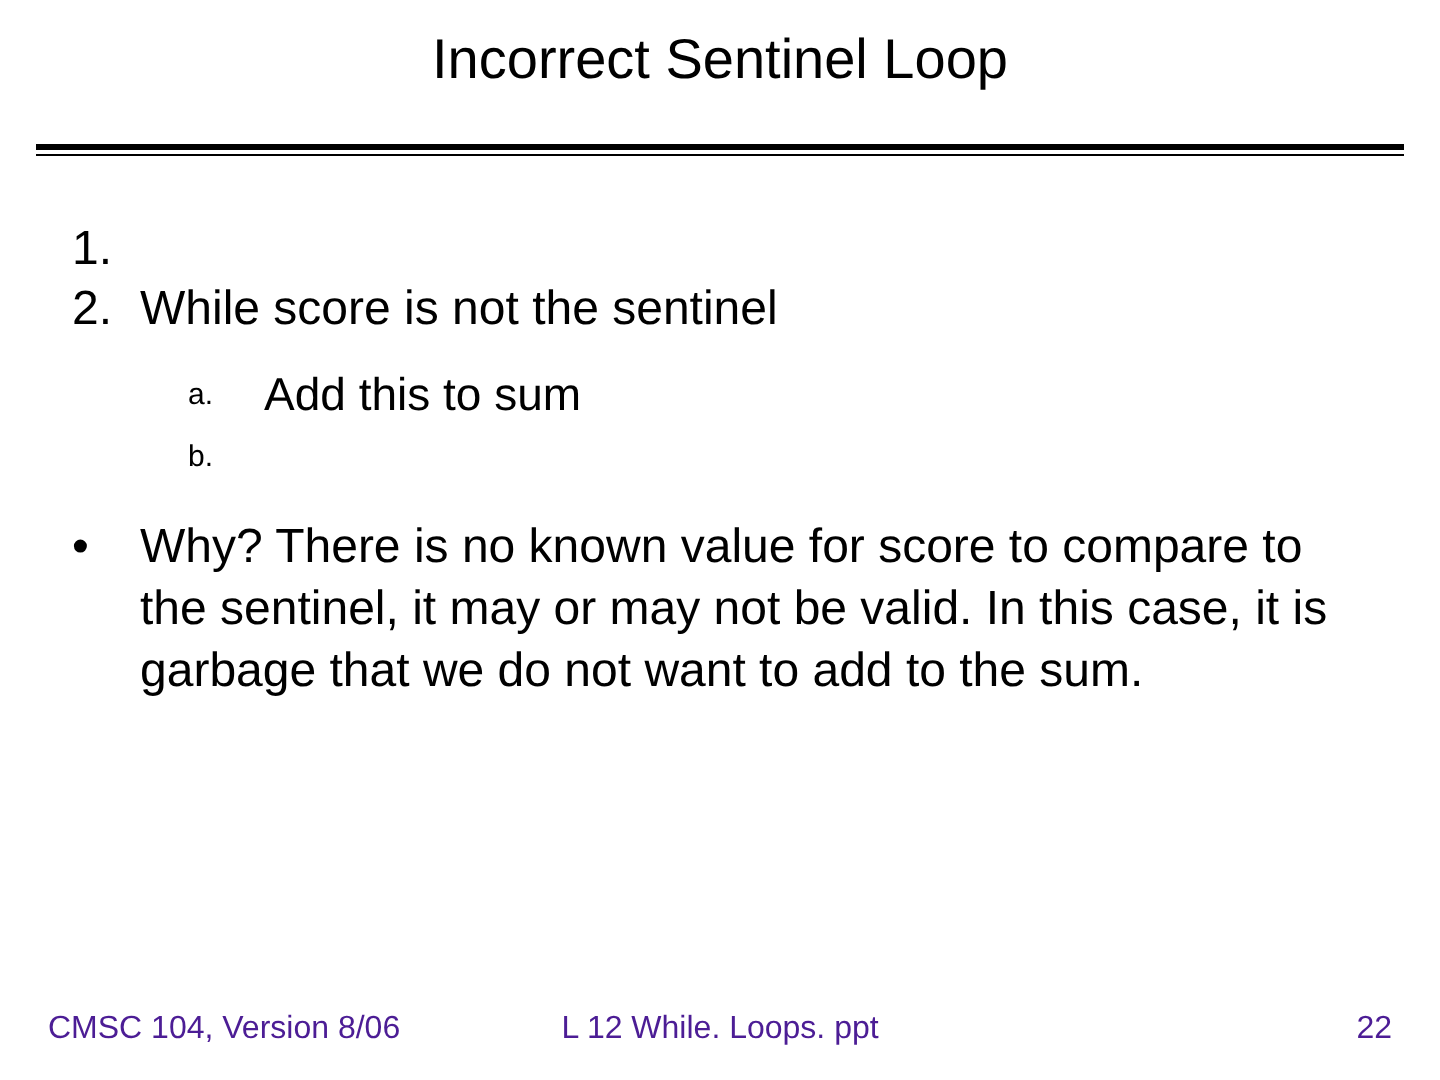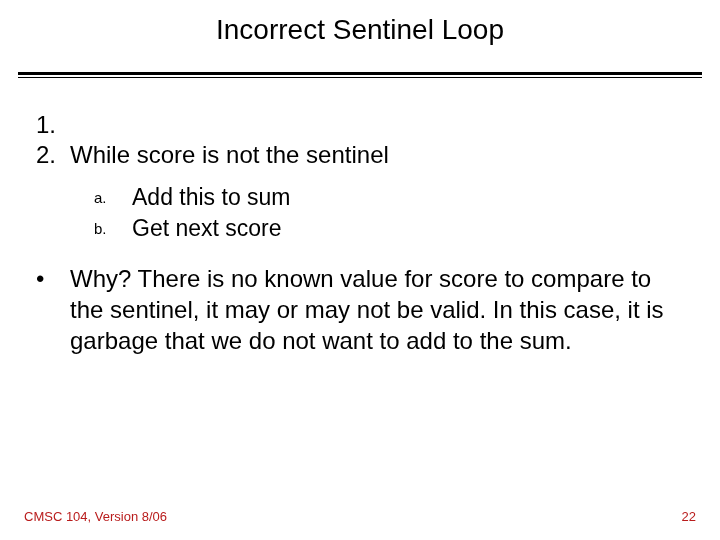--- a/index.html
+++ b/index.html
@@ -50,24 +50,24 @@
     margin-top: 20px;
     margin-left: 0;
   }
   .bullet-block .dot { width: 34px; flex-shrink: 0; }
   .footer {
     position: absolute;
     bottom: 16px;
     left: 0;
     width: 100%;
     padding: 0 24px;
-    font-size: 13px;
+    font-size: 16px;
     display: flex;
     justify-content: space-between;
-    color: #b91c1c;
+    color: #4c1d95;
   }
   .footer .center { position: absolute; left: 50%; transform: translateX(-50%); }
 </style>
 </head>
 <body>
 
 <div class="title">Incorrect Sentinel Loop</div>
 
 <div class="rule">
   <div class="r1"></div>
@@ -86,27 +86,27 @@
     </div>
   </div>
 
   <div class="sub">
     <div class="sub-row">
       <span class="marker">a.</span>
       <span>Add this to sum</span>
     </div>
     <div class="sub-row">
       <span class="marker">b.</span>
-      <span>Get next score</span>
     </div>
   </div>
 
   <div class="bullet-block">
     <span class="dot">•</span>
     <span>Why?  There is no known value for score to compare to the sentinel, it may or may not be valid.  In this case, it is garbage that we do not want to add to the sum.</span>
   </div>
 
 </div>
 
 <div class="footer">
   <span>CMSC 104, Version 8/06</span>
+  <span class="center">L 12 While. Loops. ppt</span>
   <span>22</span>
 </div>
 
 </body></html>

